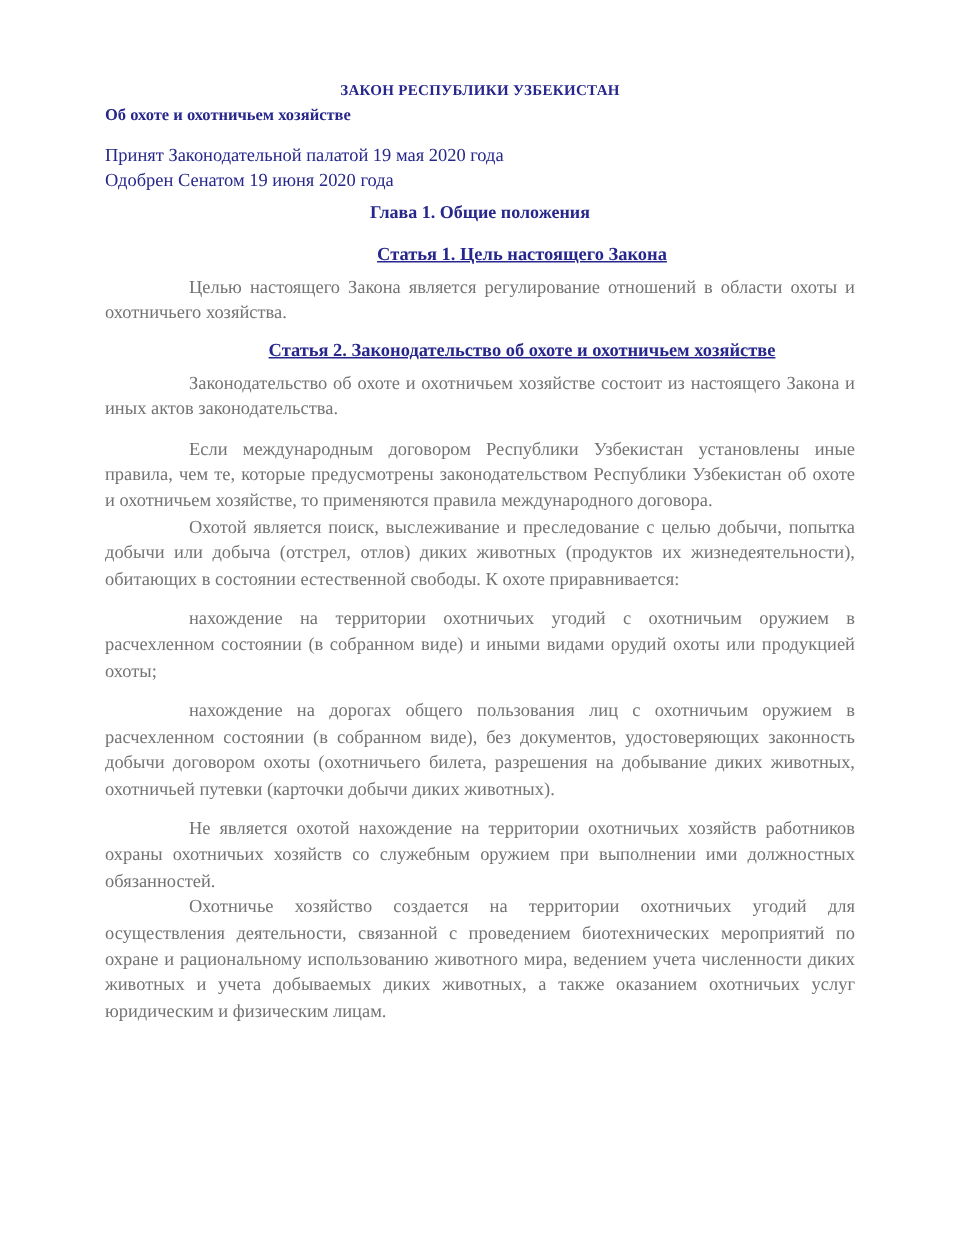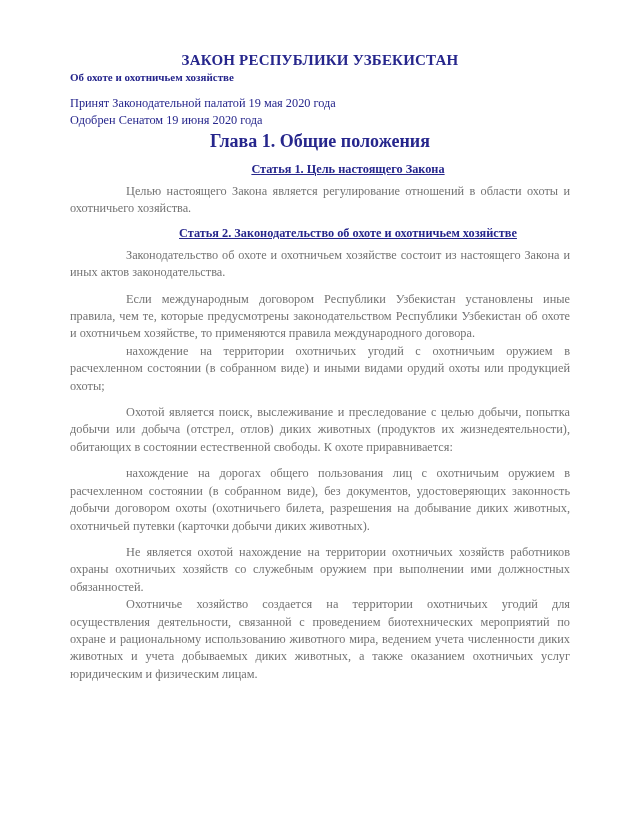--- a/index.html
+++ b/index.html
@@ -28,21 +28,21 @@
   
   .doc-title,
   .doc-subtitle,
   .chapter-heading,
   .article-heading,
   .adoption-line {
     color: #26268c;
   }
 
   .doc-title {
-    font-size: 15px;
+    font-size: 10px;
     font-weight: 700;
     text-align: center;
     letter-spacing: .2px;
     line-height: 17px;
     margin: 0;
   }
 
   .doc-subtitle {
     font-size: 11px;
     font-weight: 700;
@@ -57,21 +57,21 @@
 
   .adoption-line {
     font-size: 12.3px;
     font-weight: 400;
     text-align: left;
     line-height: 17px;
     margin: 0;
   }
 
   .chapter-heading {
-    font-size: 18px;
+    font-size: 12px;
     font-weight: 700;
     text-align: center;
     line-height: 18px;
     margin: 2px 0 11px 0;
   }
 
   .article-heading {
     font-size: 12.3px;
     font-weight: 700;
     text-align: center;
@@ -117,22 +117,22 @@
     <p class="body-para">Целью настоящего Закона является регулирование отношений в области охоты и охотничьего хозяйства.</p>
   </section>
 
   <section>
     <h4 class="article-heading">Статья 2. Законодательство об охоте и охотничьем хозяйстве</h4>
     <p class="body-para">Законодательство об охоте и охотничьем хозяйстве состоит из настоящего Закона и иных актов законодательства.</p>
     <p class="body-para">Если международным договором Республики Узбекистан установлены иные правила, чем те, которые предусмотрены законодательством Республики Узбекистан об охоте и охотничьем хозяйстве, то применяются правила международного договора.</p>
   </section>
 
   <section>
+    <p class="body-para">Охотой является поиск, выслеживание и преследование с целью добычи, попытка добычи или добыча (отстрел, отлов) диких животных (продуктов их жизнедеятельности), обитающих в состоянии естественной свободы. К охоте приравнивается:</p>
     <p class="body-para">нахождение на территории охотничьих угодий с охотничьим оружием в расчехленном состоянии (в собранном виде) и иными видами орудий охоты или продукцией охоты;</p>
-    <p class="body-para">Охотой является поиск, выслеживание и преследование с целью добычи, попытка добычи или добыча (отстрел, отлов) диких животных (продуктов их жизнедеятельности), обитающих в состоянии естественной свободы. К охоте приравнивается:</p>
     <p class="body-para">нахождение на дорогах общего пользования лиц с охотничьим оружием в расчехленном состоянии (в собранном виде), без документов, удостоверяющих законность добычи договором охоты (охотничьего билета, разрешения на добывание диких животных, охотничьей путевки (карточки добычи диких животных).</p>
     <p class="body-para">Не является охотой нахождение на территории охотничьих хозяйств работников охраны охотничьих хозяйств со служебным оружием при выполнении ими должностных обязанностей.</p>
   </section>
 
   <section>
     <p class="body-para">Охотничье хозяйство создается на территории охотничьих угодий для осуществления деятельности, связанной с проведением биотехнических мероприятий по охране и рациональному использованию животного мира, ведением учета численности диких животных и учета добываемых диких животных, а также оказанием охотничьих услуг юридическим и физическим лицам.</p>
   </section>
 
 </div>
 

